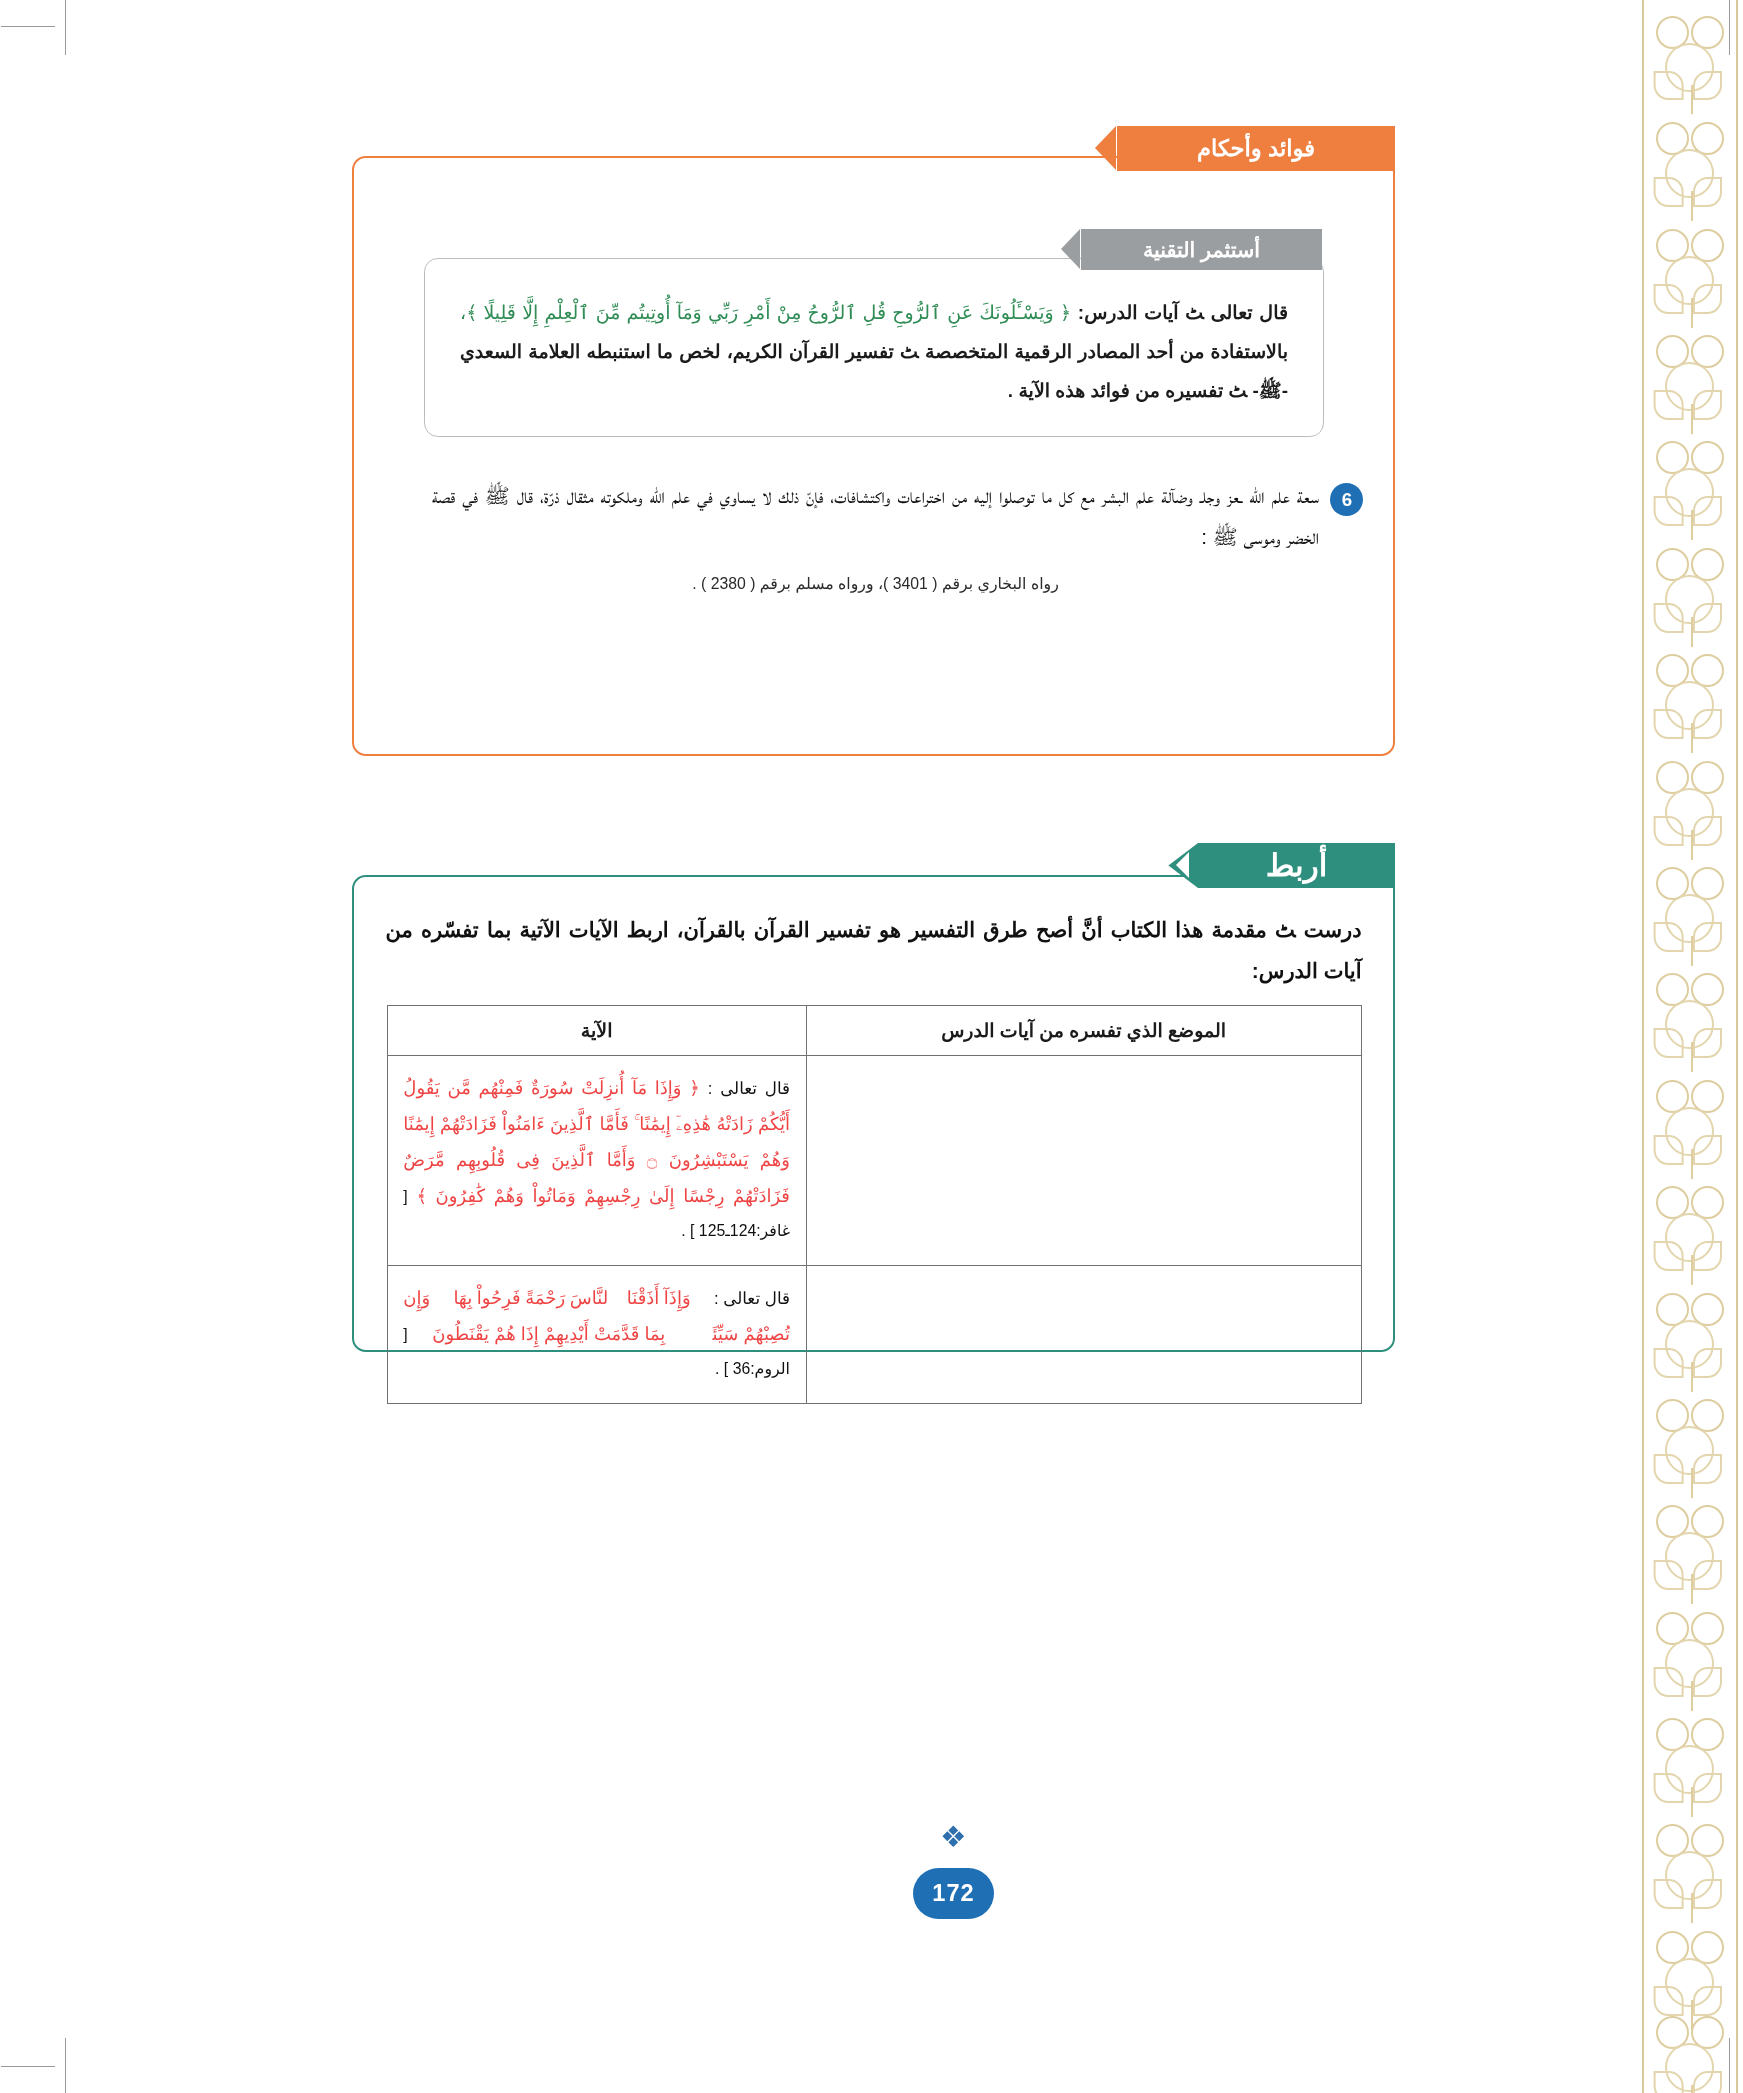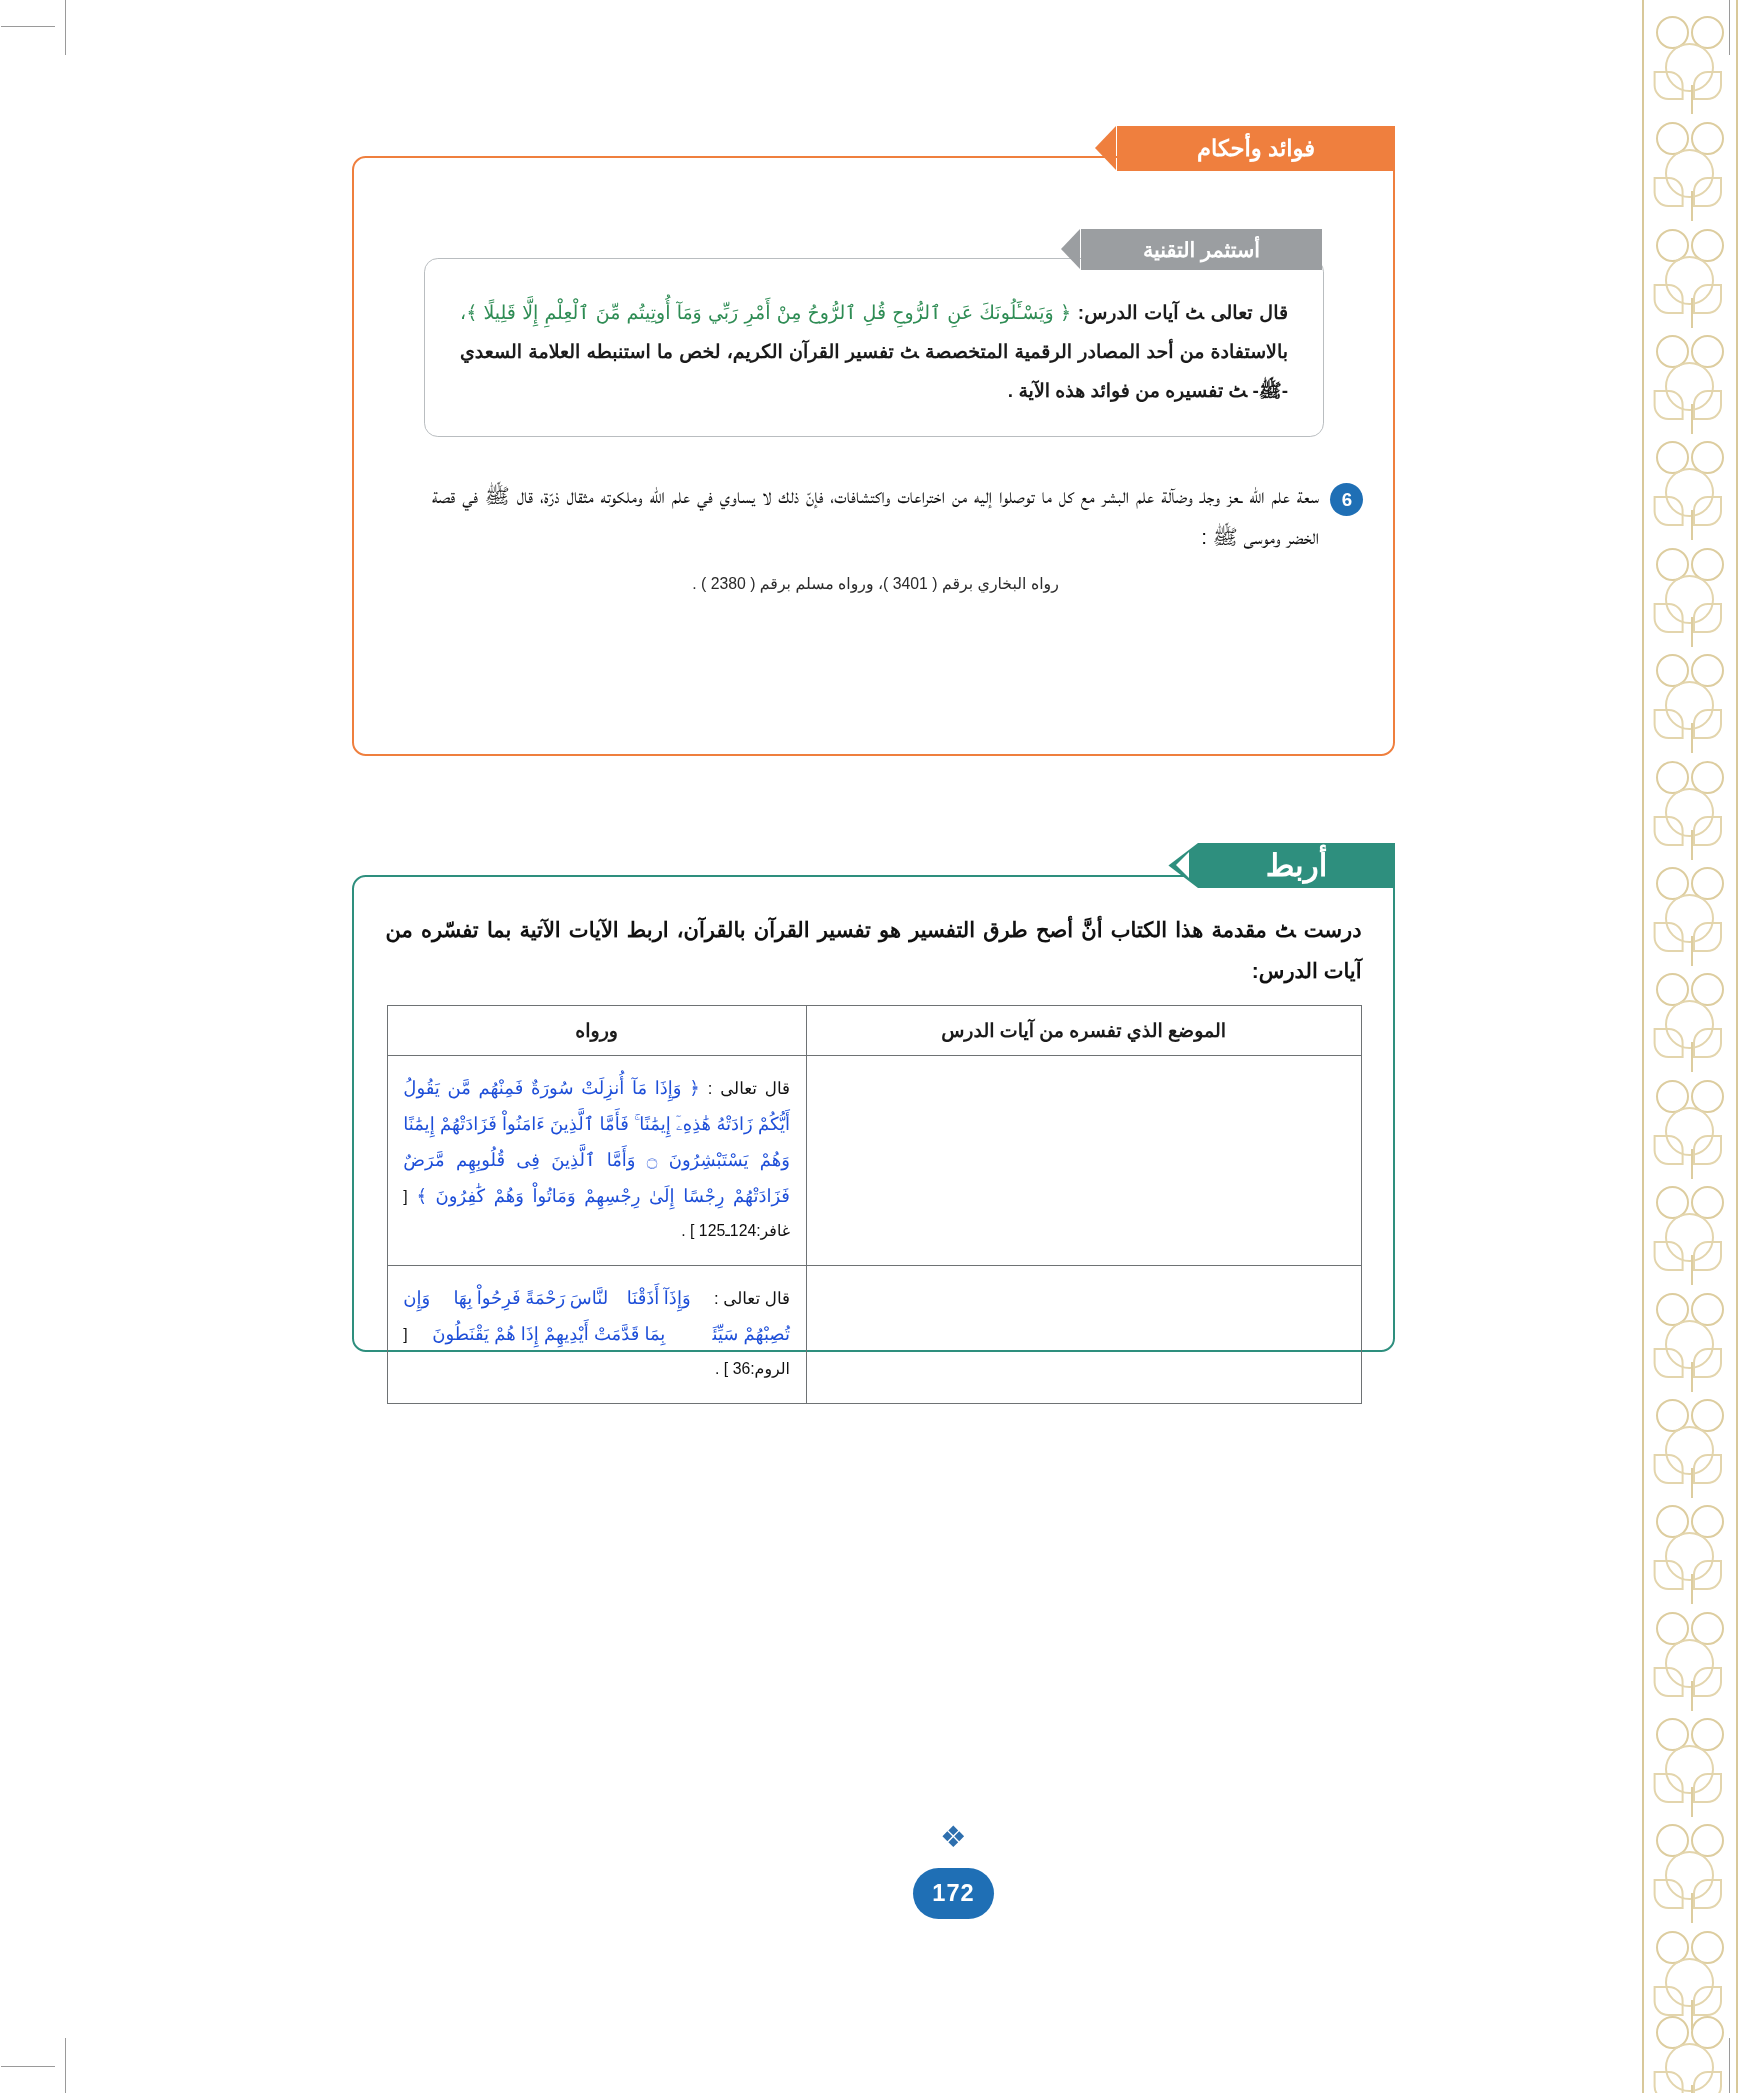--- a/index.html
+++ b/index.html
@@ -285,21 +285,21 @@
   }
   td.ayah-cell {
     padding: 13.8px 15.8px 17.7px 15.8px;
     font-size: 16.7px;
     line-height: 2.0;
     text-align: justify;
     color: #111;
   }
   td.blank-cell { }
   .ayah-body {
-    color: #1d4ed8;
+    color: #ef4444;
     font-family: "Liberation Serif", serif;
     font-size: 18px;
     margin-top: 38px;
   }
   .ref {
     color: #111;
     font-family: "Liberation Sans", sans-serif;
     font-size: 15.8px;
   }
 
@@ -544,21 +544,21 @@
     <span>أربط</span>
   </div>
 
   <div class="box-arbit">
     <div class="arbit-intro">درست ﭧ مقدمة هذا الكتاب أنَّ أصح طرق التفسير هو تفسير القرآن بالقرآن، اربط الآيات الآتية بما تفسّره من آيات الدرس:</div>
 
     <table class="link-table">
       <thead>
         <tr>
           <th style="width:57%;">الموضع الذي تفسره من آيات الدرس</th>
-          <th style="width:43%;">ورواه</th>
+          <th style="width:43%;">الآية</th>
         </tr>
       </thead>
       <tbody>
         <tr>
           <td class="blank-cell" style="height:202px;"></td>
           <td class="ayah-cell">
             <span>قال تعالى : </span>
             <span class="ayah-body">﴿ وَإِذَا مَآ أُنزِلَتْ سُورَةٌ فَمِنْهُم مَّن يَقُولُ أَيُّكُمْ زَادَتْهُ هَٰذِهِۦٓ إِيمَٰنًا ۚ فَأَمَّا ٱلَّذِينَ ءَامَنُواْ فَزَادَتْهُمْ إِيمَٰنًا وَهُمْ يَسْتَبْشِرُونَ ۝ وَأَمَّا ٱلَّذِينَ فِى قُلُوبِهِم مَّرَضٌ فَزَادَتْهُمْ رِجْسًا إِلَىٰ رِجْسِهِمْ وَمَاتُواْ وَهُمْ كَٰفِرُونَ ﴾</span>
             <span class="ref">[ غافر:124ـ125 ] .</span>
           </td>

